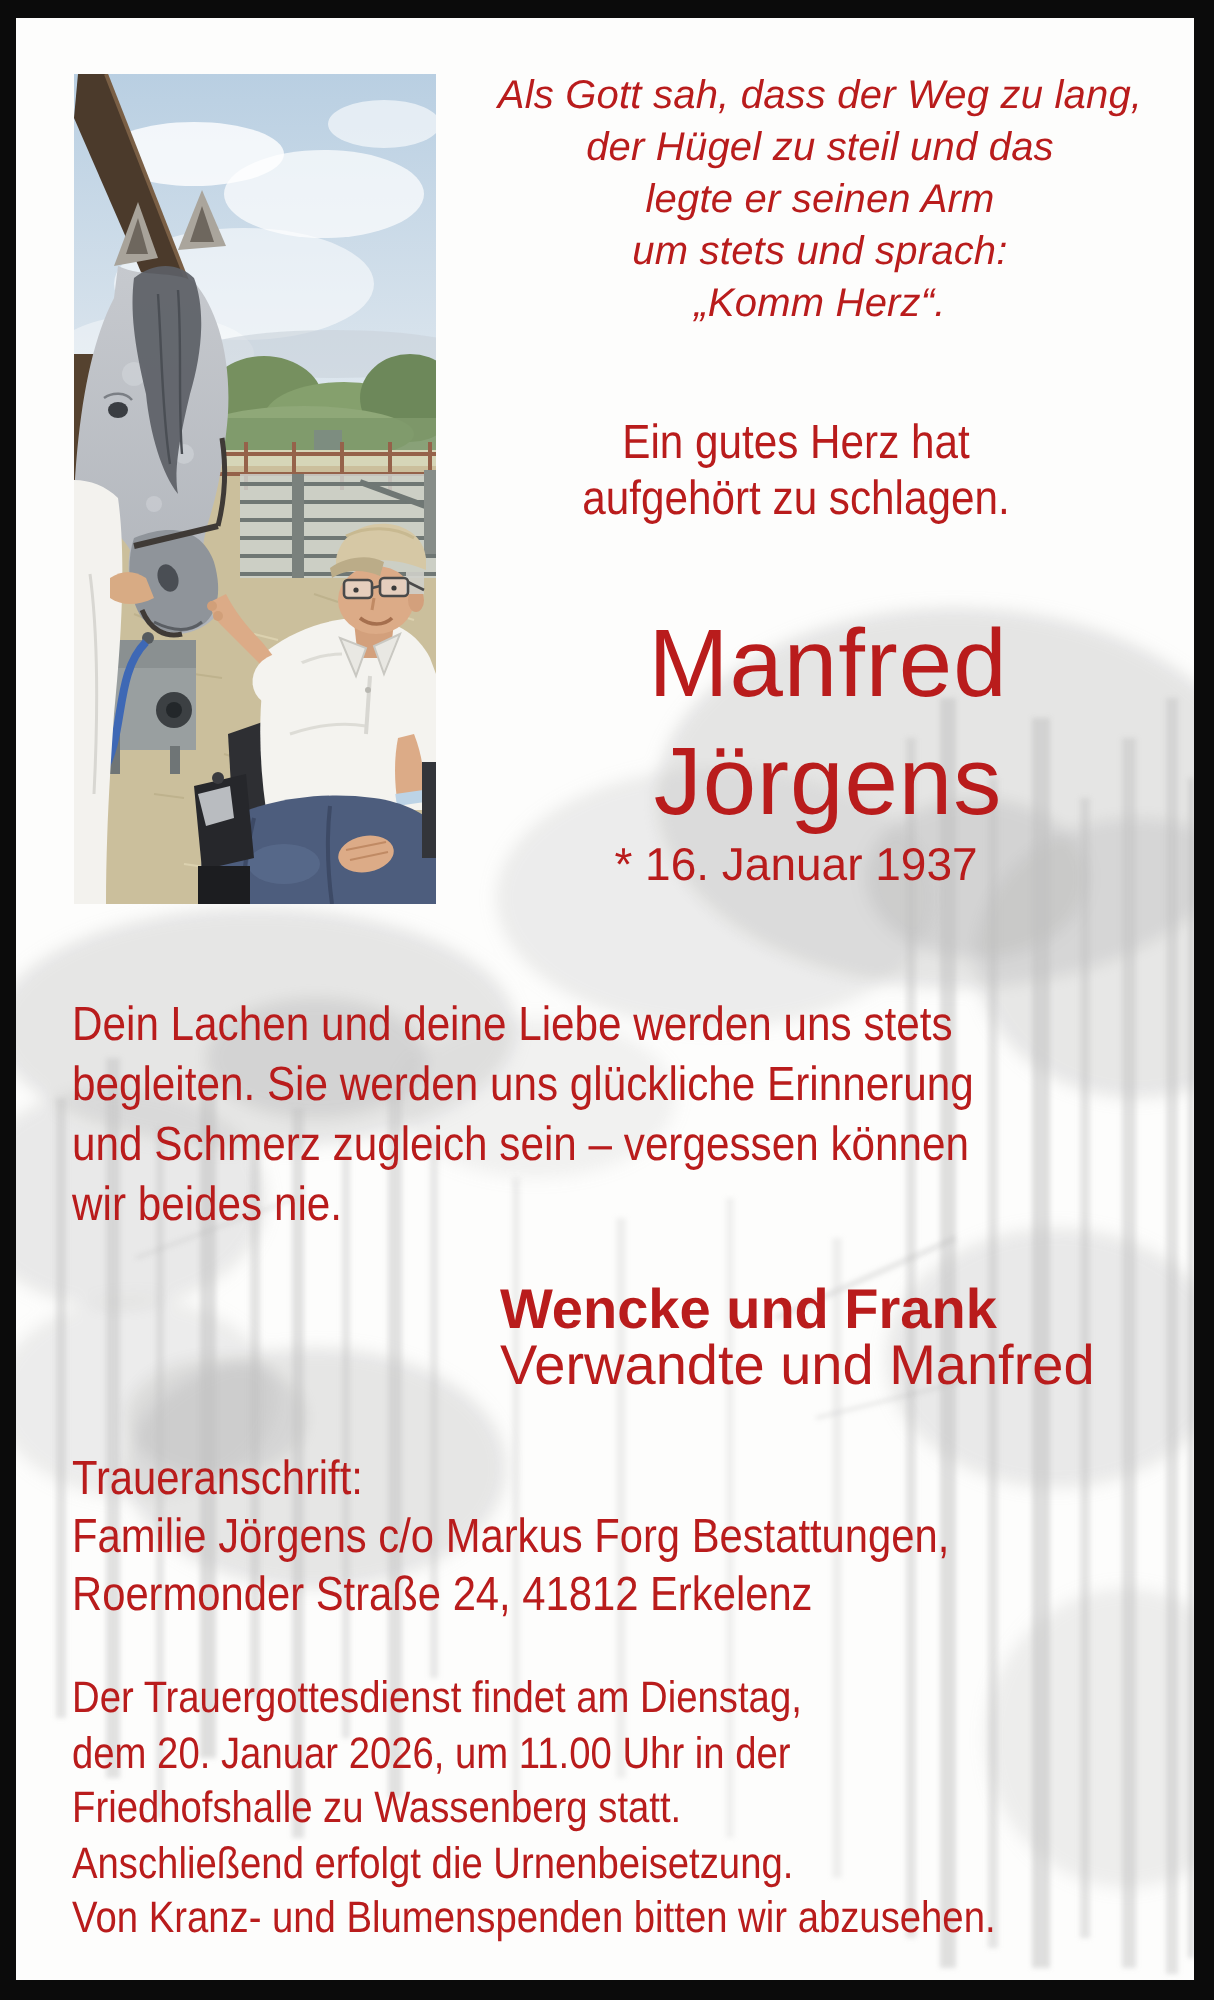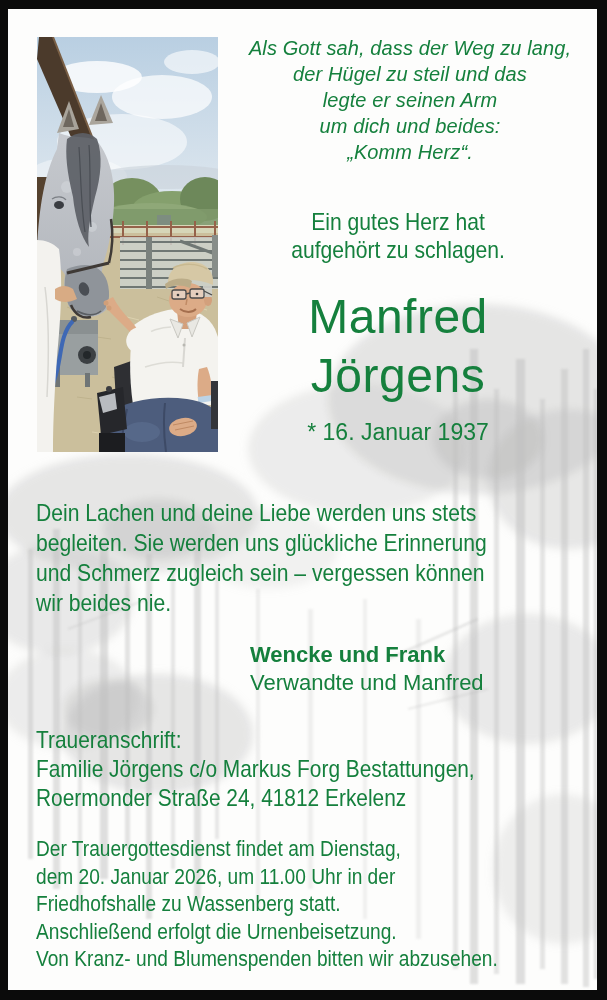--- a/index.html
+++ b/index.html
@@ -1,19 +1,19 @@
 <!DOCTYPE html>
 <html lang="de"><head>
 <meta charset="utf-8">
 <style>
   html,body{margin:0;padding:0;background:#ffffff;}
   .frame{
     position:relative;width:607px;height:1000px;background:#0b0b0b;
     font-family:"Liberation Sans","DejaVu Sans",sans-serif;
-    color:#15803d;overflow:hidden;
+    color:#b91c1c;overflow:hidden;
   }
   .content{
     position:absolute;left:8px;top:9px;width:589px;height:981px;
     background:#fdfdfc;overflow:hidden;
   }
   .watermark{position:absolute;left:0;top:0;width:589px;height:981px;}
   .photo{position:absolute;left:29px;top:28px;width:181px;height:415px;}
   .photo svg{display:block;}
   .block{position:absolute;white-space:nowrap;}
   .center{text-align:center;}
@@ -21,34 +21,34 @@
     left:212px;top:26px;width:380px;
     font-style:italic;font-size:20px;line-height:26px;letter-spacing:.1px;
   }
   .intro{
     left:200px;top:199px;width:380px;
     font-size:24px;line-height:28px;
     transform:scaleX(.88);transform-origin:50% 0;
   }
   .name{
     left:200px;top:278px;width:380px;
-    font-size:48px;line-height:59px;letter-spacing:.5px;font-weight:400;margin:0;
+    font-size:48px;line-height:59px;letter-spacing:.5px;font-weight:400;margin:16px;
   }
   .dates{
     left:200px;top:410px;width:380px;
     font-size:23px;line-height:27px;
   }
   .tribute{
     left:28px;top:489px;
     font-size:24px;line-height:30px;
     transform:scaleX(.88);transform-origin:0 0;
   }
   .mourners{
     left:242px;top:632px;
-    font-size:22px;line-height:28px;
+    font-size:28px;line-height:28px;
   }
   .mourners .names{font-weight:700;}
   .address{
     left:28px;top:716px;
     font-size:24px;line-height:29px;
     transform:scaleX(.87);transform-origin:0 0;
   }
   .funeral{
     left:28px;top:826px;
     font-size:22px;line-height:27.5px;
@@ -296,21 +296,21 @@
           <rect x="62" y="396" width="26" height="19" fill="#1c1d20"></rect>
           <rect x="174" y="344" width="7" height="48" fill="#33353a"></rect>
         </g>
       </svg>
     </div>
 
     <div class="block poem center">
       <div>Als Gott sah, dass der Weg zu lang,</div>
       <div>der Hügel zu steil und das</div>
       <div>legte er seinen Arm</div>
-      <div>um dich und beides:</div>
+      <div>um stets und sprach:</div>
       <div>„Komm Herz“.</div>
     </div>
 
     <div class="block intro center">
       <div>Ein gutes Herz hat</div>
       <div>aufgehört zu schlagen.</div>
     </div>
 
     <h1 class="block name center">
       <div>Manfred</div>

